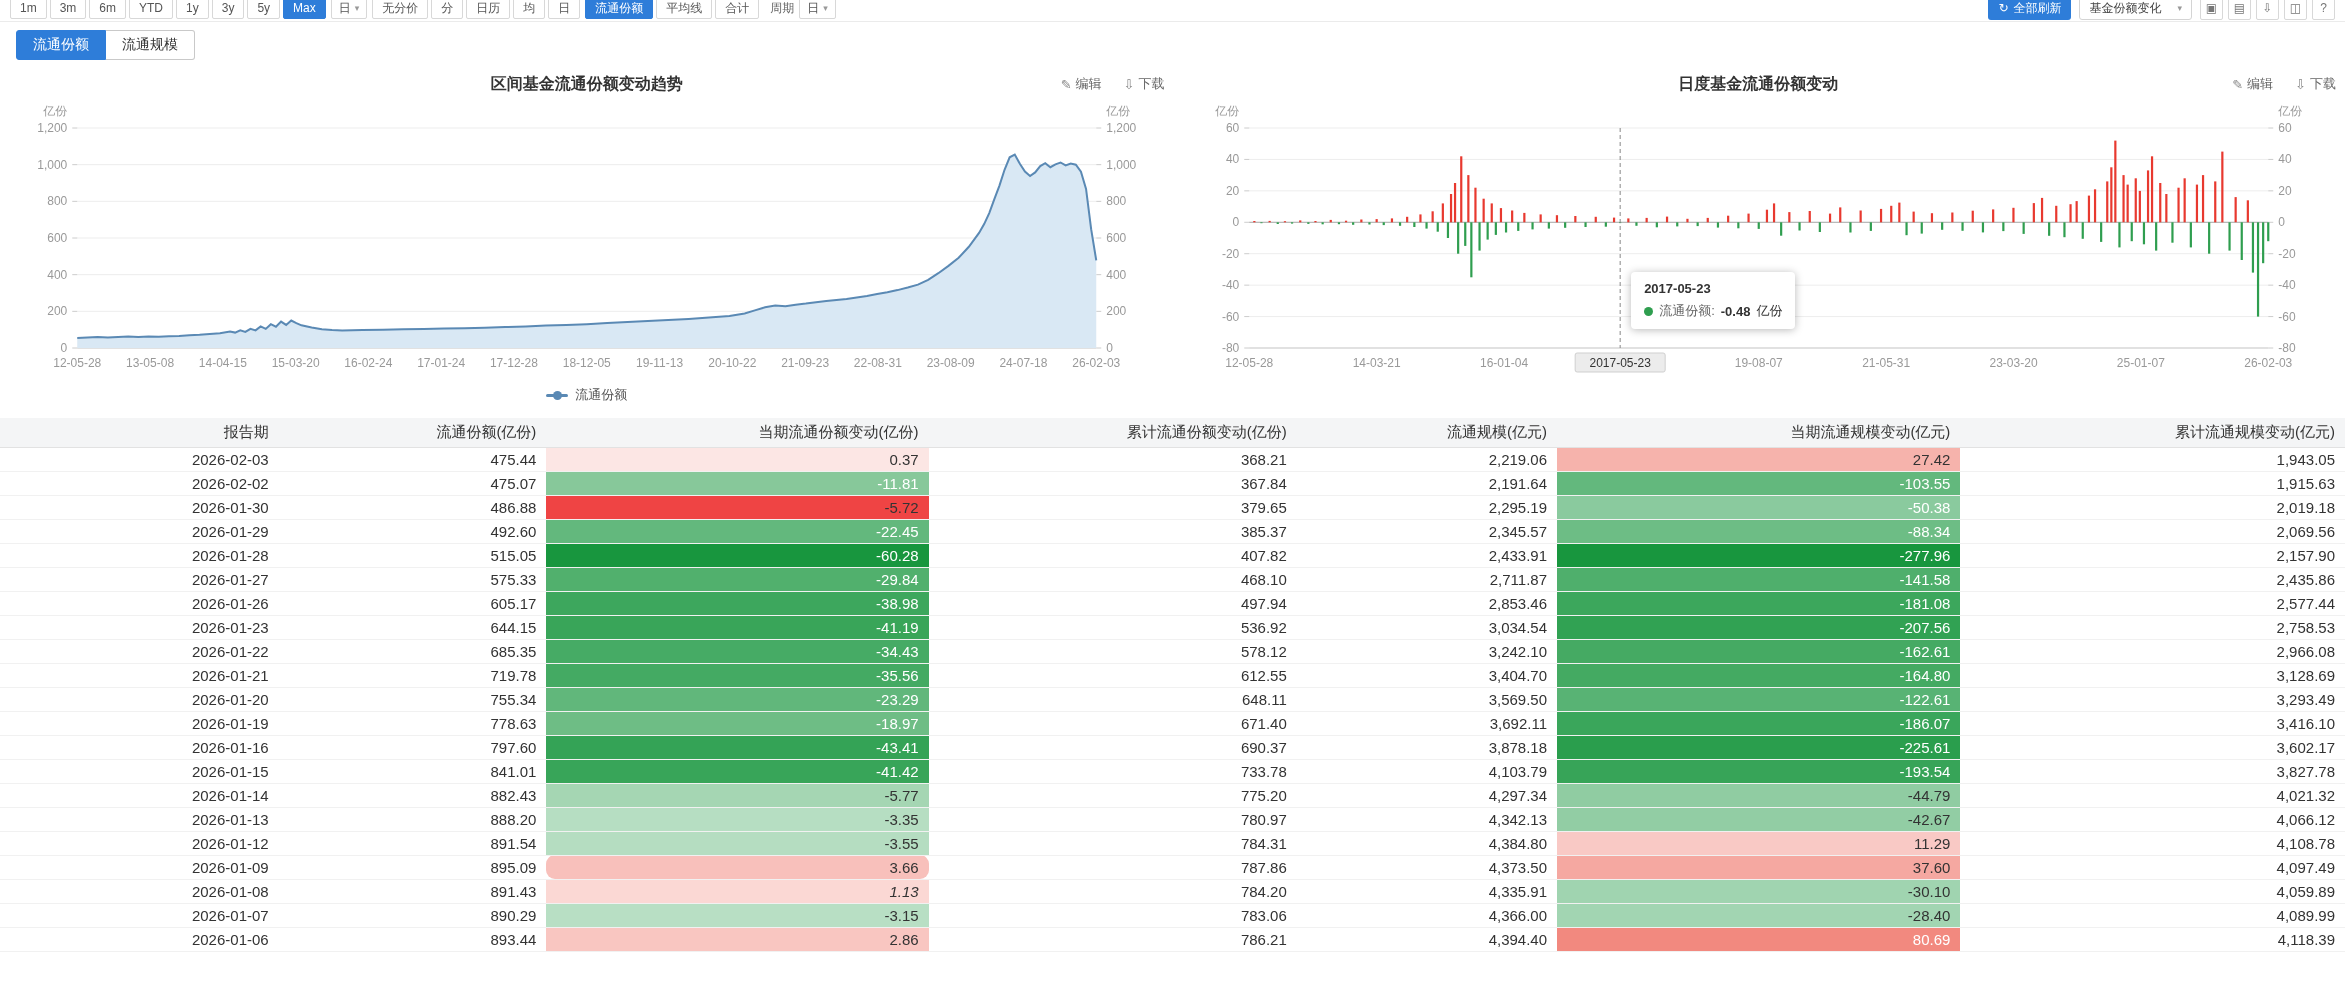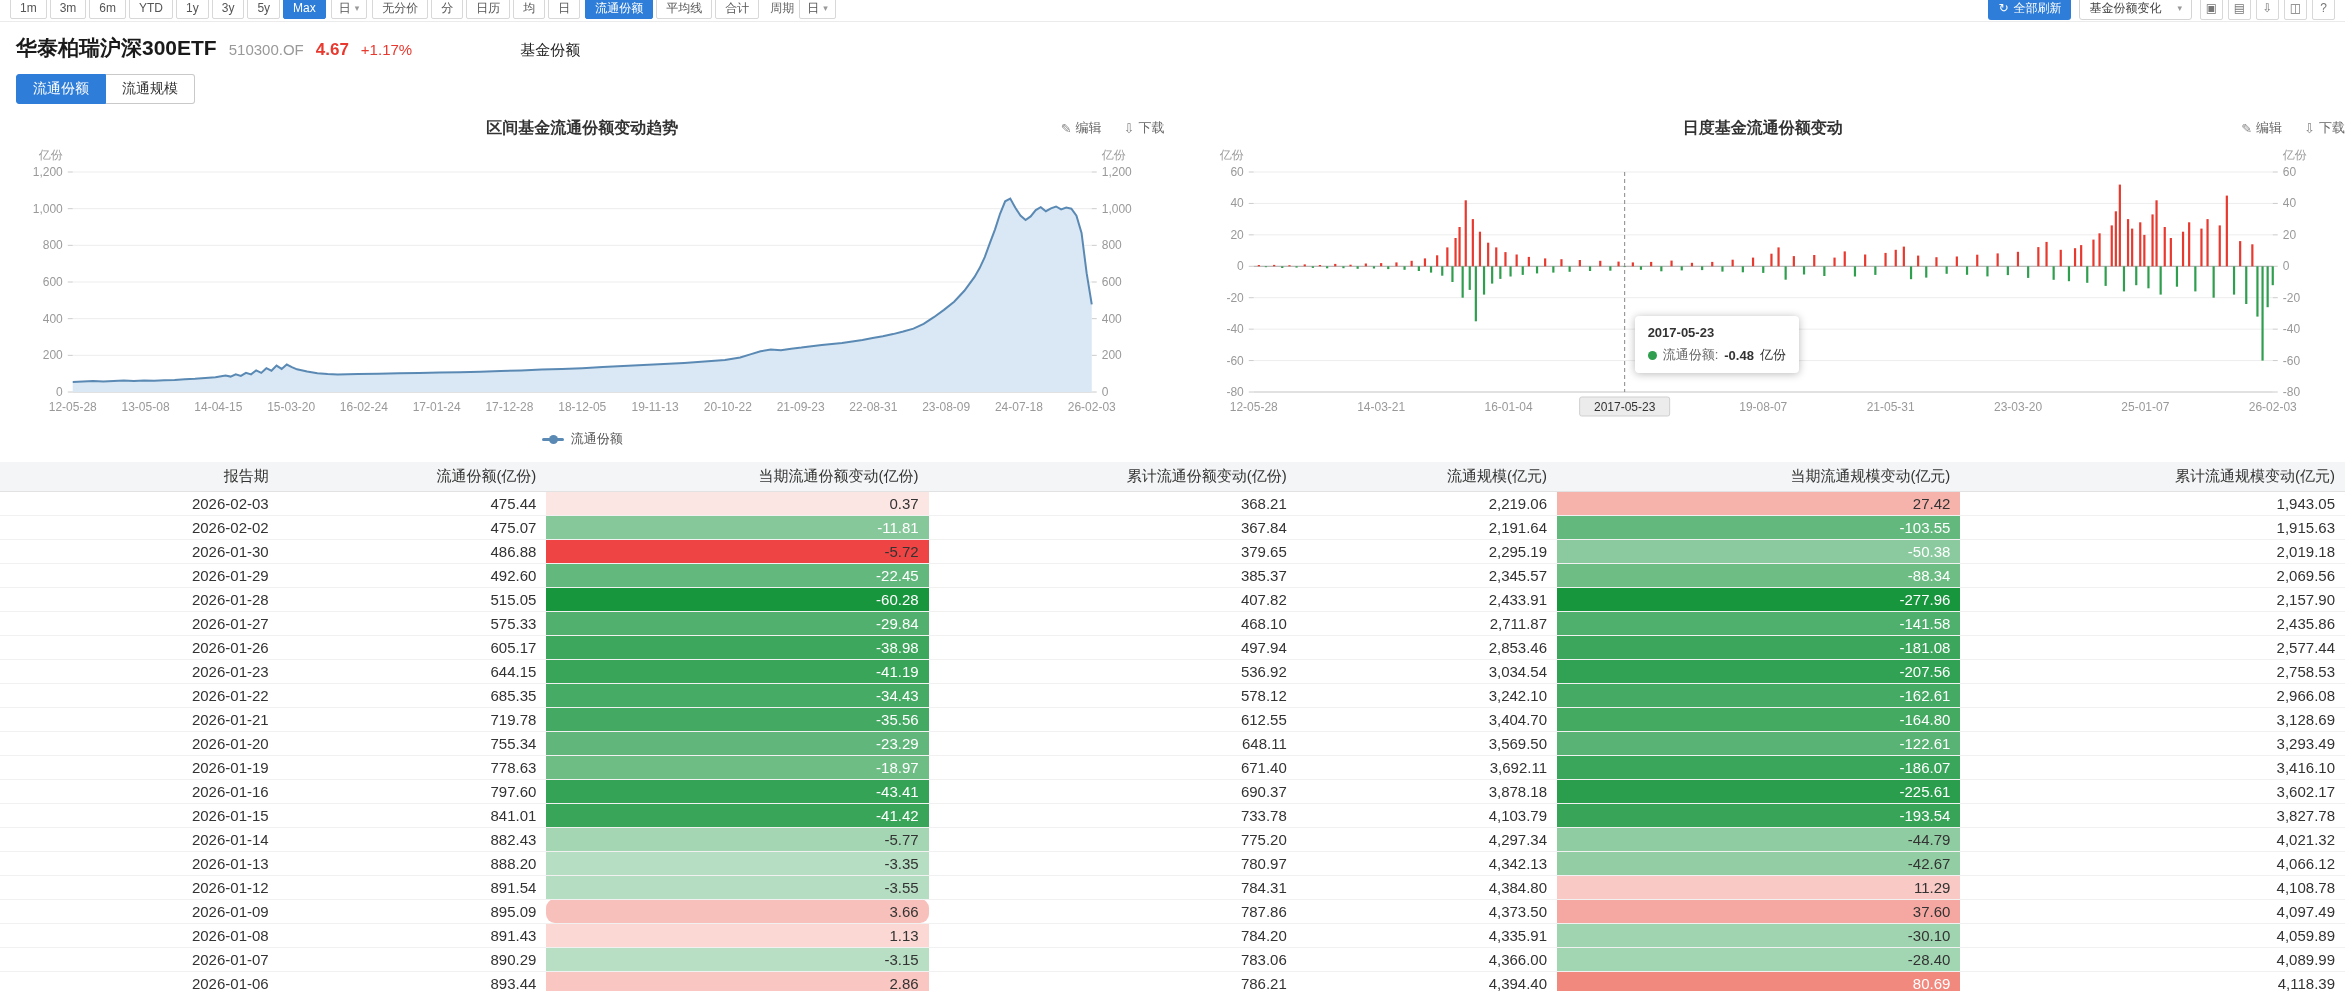--- a/index.html
+++ b/index.html
@@ -37,21 +37,21 @@
   .page-label{font-size:15px;color:#222;margin-left:96px;font-weight:500}
 
   
   .tabs{display:flex;margin:8px 16px 2px;height:30px}
   .tab{height:30px;padding:0 16px;font-size:14px;border:1px solid #c9c9c9;background:#fff;color:#333;cursor:pointer}
   .tab.active{background:var(--accent);border-color:var(--accent);color:#fff}
   .tab:first-child{border-radius:3px 0 0 3px}
   .tab:last-child{border-radius:0 3px 3px 0;border-left:none}
 
   
-  .charts{display:flex;gap:16px;padding:0 0;margin-top:6px}
+  .charts{display:flex;gap:16px;padding:0 9px;margin-top:6px}
   .panel{flex:1;position:relative;min-width:0}
   .panel-head{position:relative;height:36px;display:flex;align-items:center}
   .panel-title{position:absolute;left:50%;transform:translateX(-50%);font-size:16px;font-weight:bold;color:#333;white-space:nowrap}
   .panel-actions{margin-left:auto;display:flex;gap:22px}
   .action{display:flex;align-items:center;gap:4px;font-size:13px;color:#666;cursor:pointer}
   .aicon{font-size:13px;color:#888}
   .chart-svg{width:100%;height:282px;display:block}
   .tk{font-size:12px;fill:#999}
   .legend{display:flex;align-items:center;justify-content:center;gap:7px;height:22px;cursor:pointer}
   .legend-marker{position:relative;width:22px;height:3px;background:var(--chart-line);border-radius:2px}
@@ -128,27 +128,20 @@
             <button class="icon-btn">▣</button>
             <button class="icon-btn">▤</button>
             <button class="icon-btn">⇩</button>
             <button class="icon-btn">◫</button>
             <button class="icon-btn">?</button>
           </div>
       </div>
     </div>
   </div>
 
-  <div class="titlebar">
-    <span class="fund-name">华泰柏瑞沪深300ETF</span>
-    <span class="fund-code">510300.OF</span>
-    <span class="price">4.67</span>
-    <span class="pct">+1.17%</span>
-    <span class="page-label">基金份额</span>
-  </div>
 
   <div class="tabs" id="tabs">
       <button class="tab active">流通份额</button>
       <button class="tab">流通规模</button>
     </div>
 
   <div class="charts">
 
     <section class="panel">
       <div class="panel-head">
@@ -635,21 +628,21 @@
             <td class="right">895.09</td>
             <td class="right" style="background: rgb(248, 192, 187); color: rgb(51, 51, 51); border-radius: 9px;">3.66</td>
             <td class="right">787.86</td>
             <td class="right">4,373.50</td>
             <td class="right" style="background: rgb(245, 168, 161); color: rgb(51, 51, 51);">37.60</td>
             <td class="right">4,097.49</td>
           </tr>
           <tr>
             <td class="left">2026-01-08</td>
             <td class="right">891.43</td>
-            <td class="right" style="background: rgb(251, 216, 212); color: rgb(51, 51, 51);">1.13</td>
+            <td class="right" style="background: rgb(251, 216, 212); color: rgb(51, 51, 51); font-style: italic;">1.13</td>
             <td class="right">784.20</td>
             <td class="right">4,335.91</td>
             <td class="right" style="background: rgb(160, 212, 176); color: rgb(51, 51, 51);">-30.10</td>
             <td class="right">4,059.89</td>
           </tr>
           <tr>
             <td class="left">2026-01-07</td>
             <td class="right">890.29</td>
             <td class="right" style="background: rgb(184, 223, 196); color: rgb(51, 51, 51);">-3.15</td>
             <td class="right">783.06</td>

